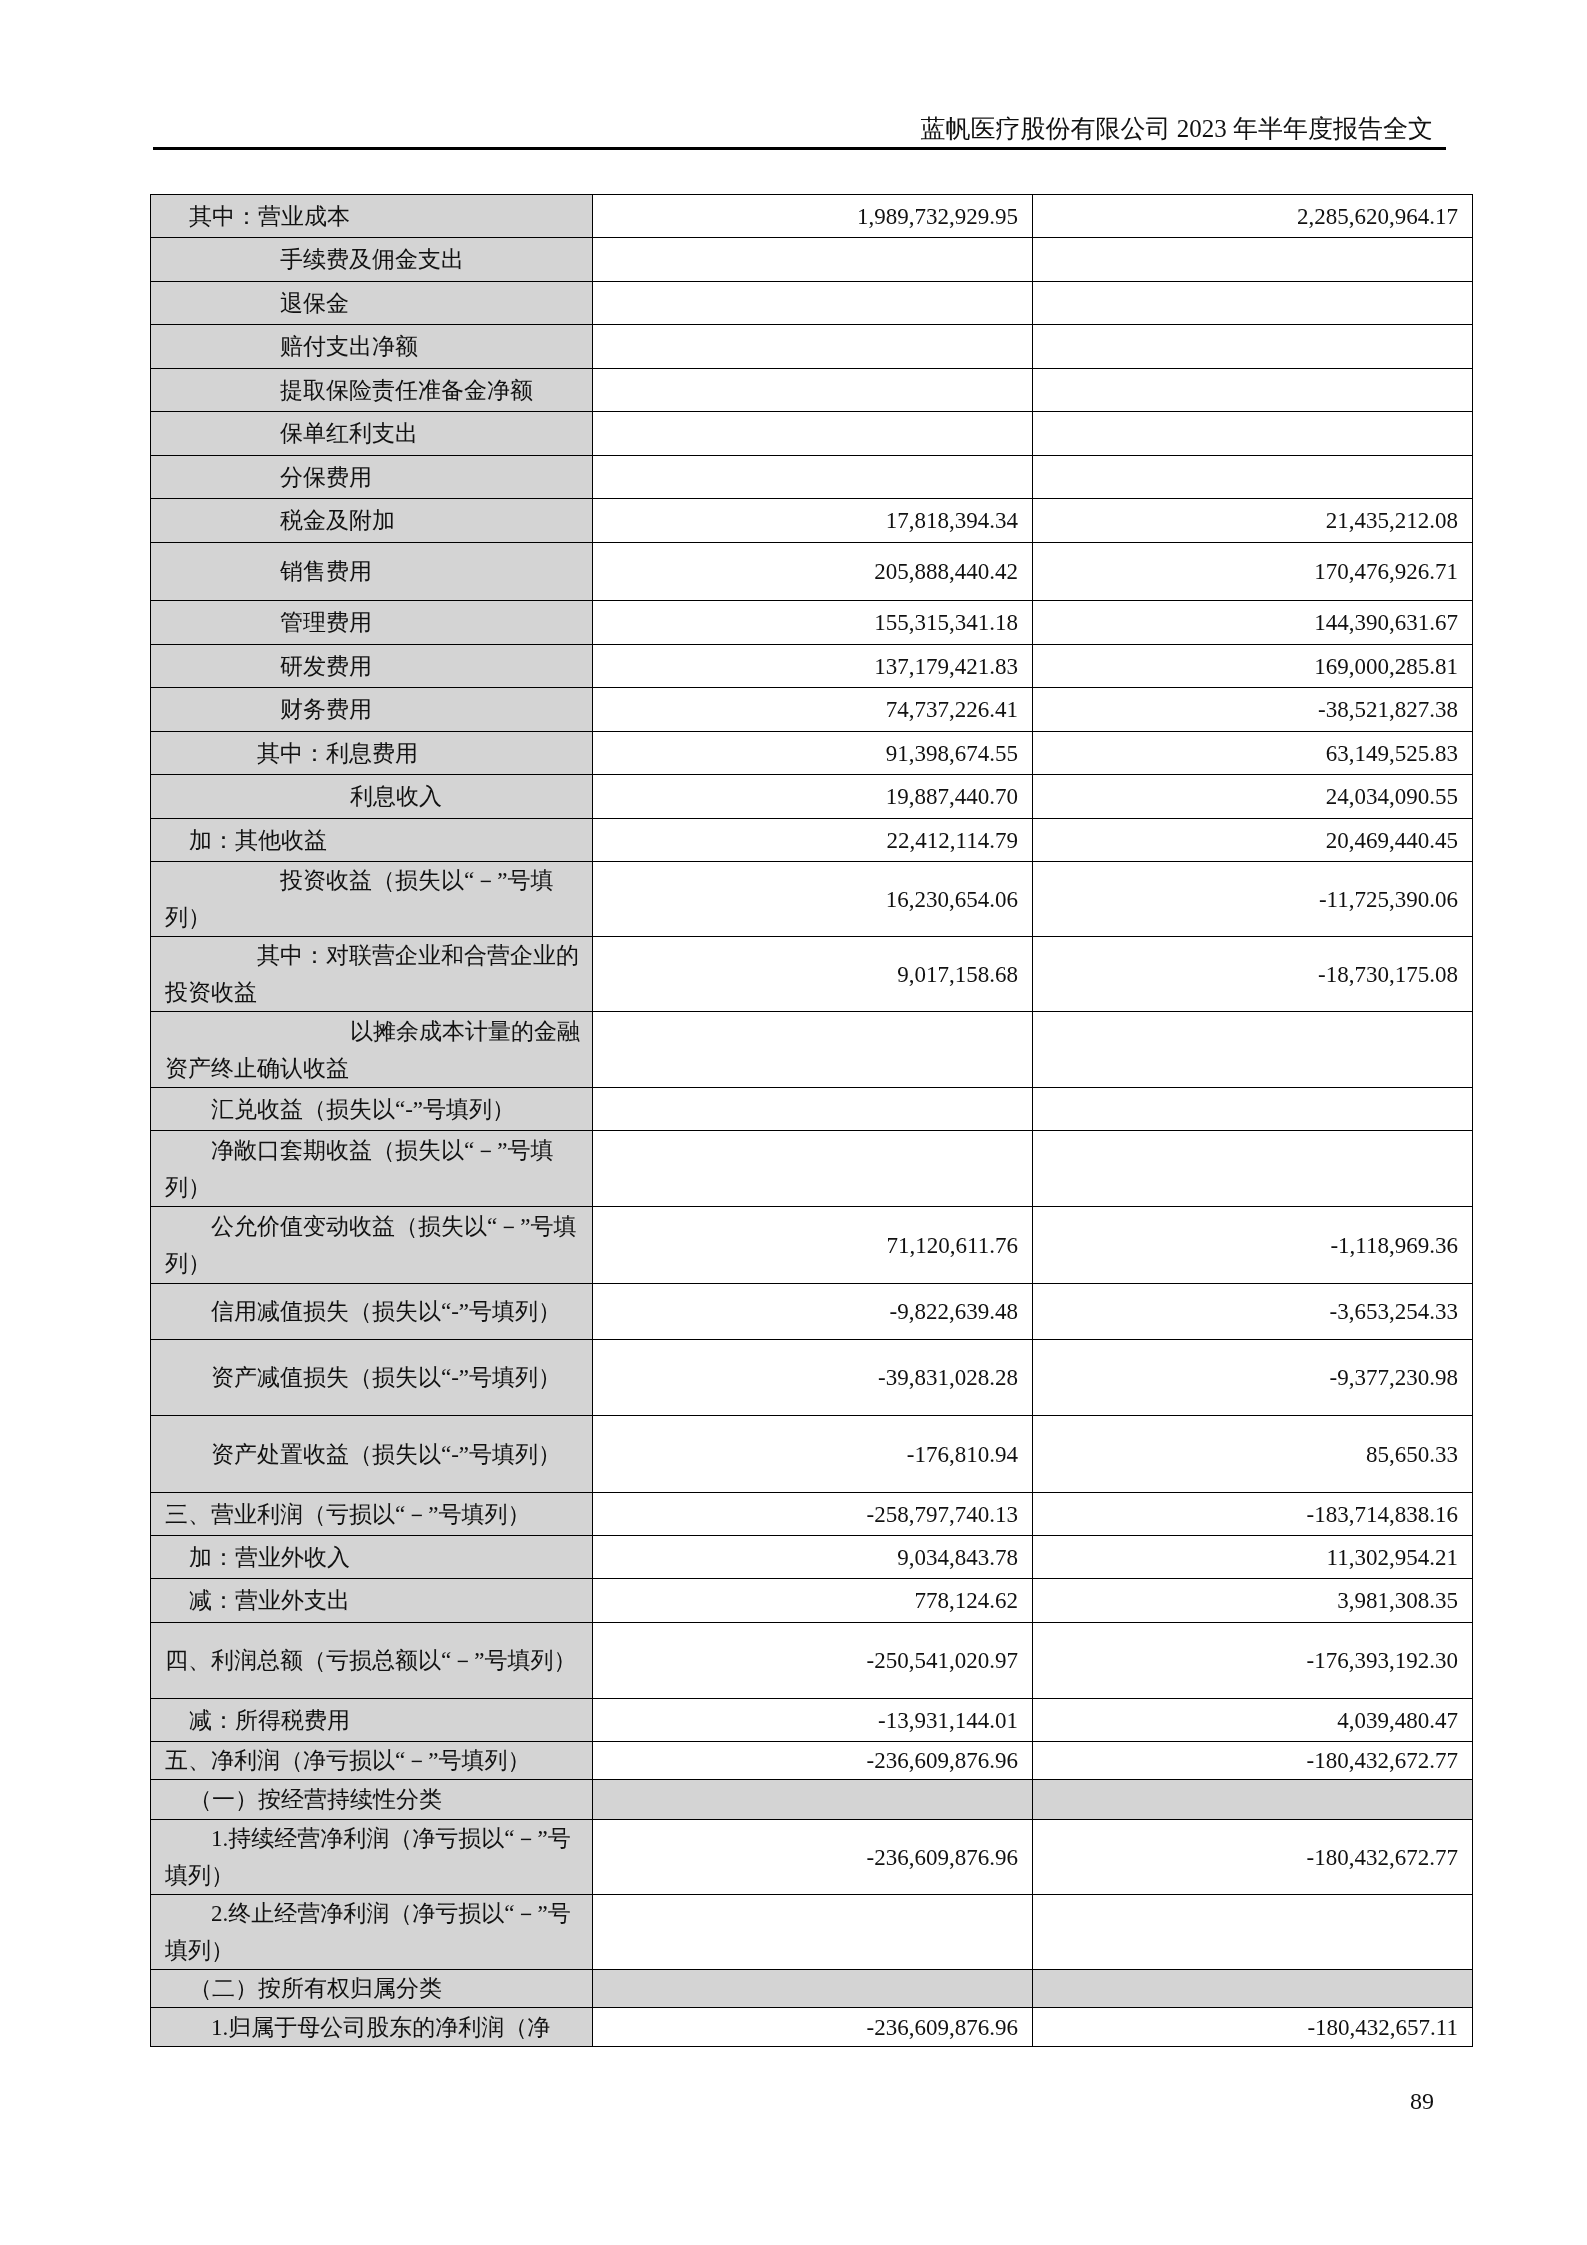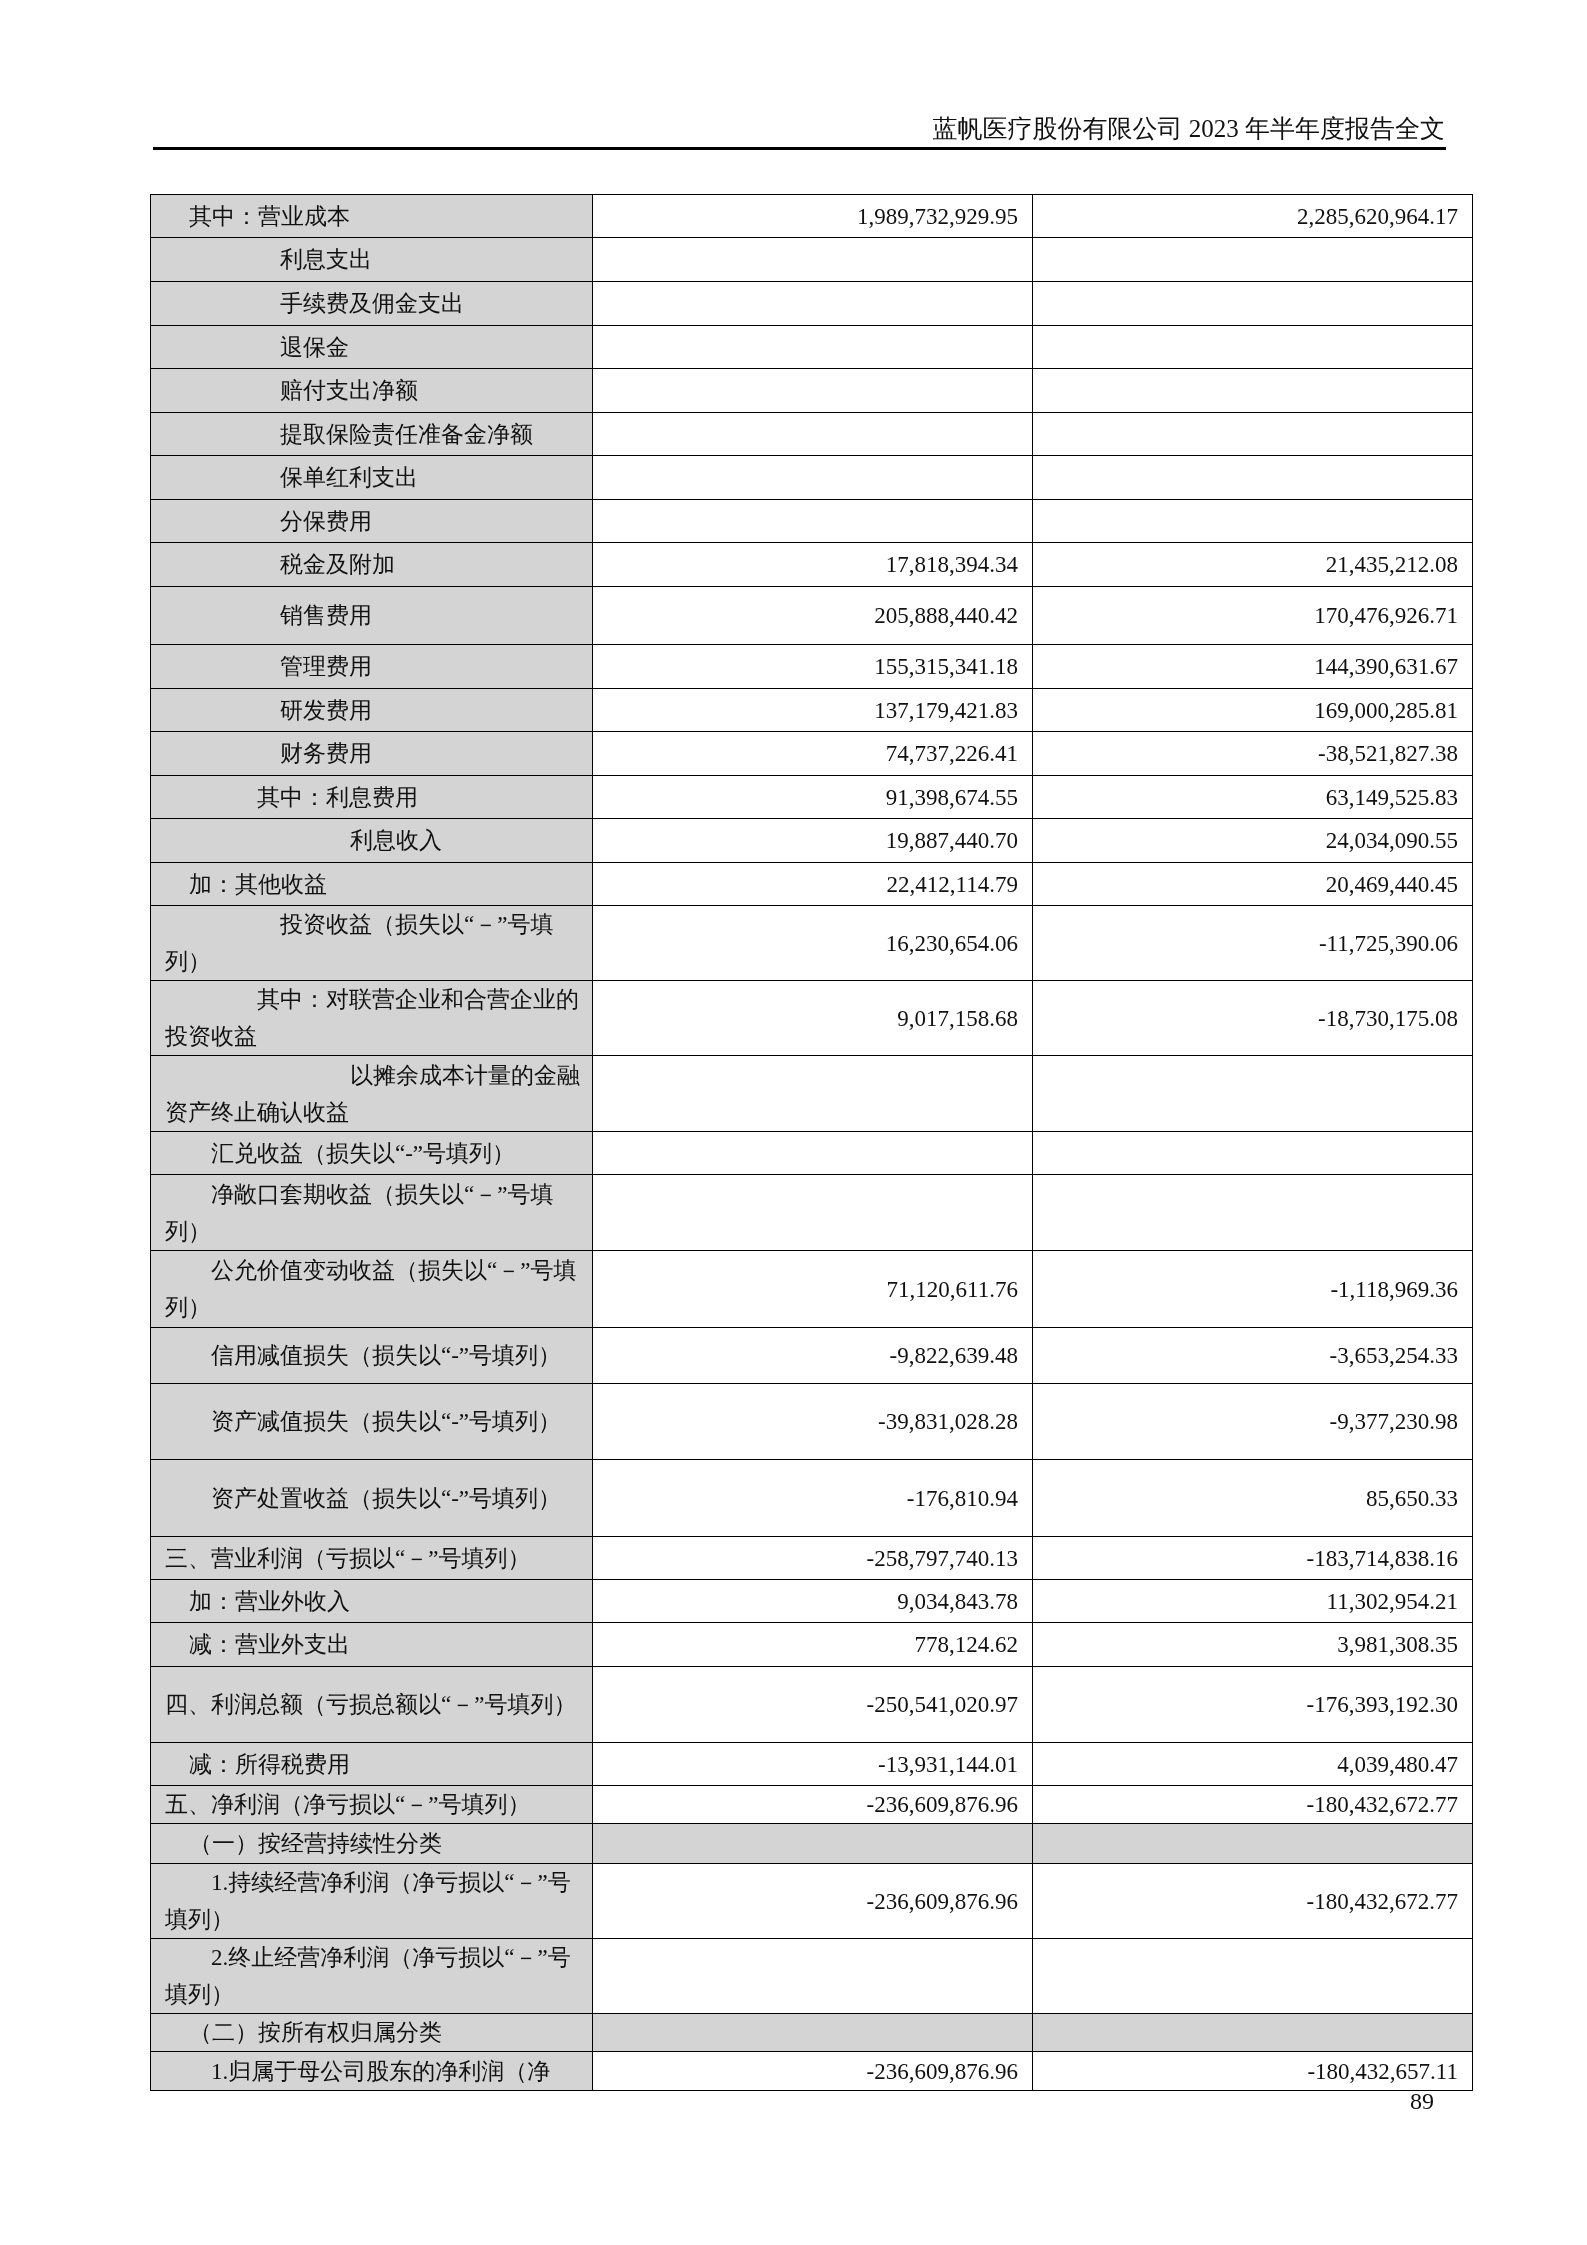--- a/index.html
+++ b/index.html
@@ -1,18 +1,18 @@
 <!DOCTYPE html>
 <html><head>
 <meta charset="utf-8">
 <style>
   html, body { margin: 0; padding: 0; background: #ffffff; }
   body { width: 1587px; height: 2245px; position: relative; overflow: hidden;
          font-family: "Liberation Serif", "DejaVu Serif", serif; color: #111; }
-  .header-title { position: absolute; right: 142px; top: 112px; font-size: 25px; letter-spacing: 0px; }
+  .header-title { position: absolute; right: 154px; top: 112px; font-size: 25px; letter-spacing: 0px; }
   .header-rule { position: absolute; left: 153px; top: 147px; width: 1293px; height: 3px; background: #000; }
   table.fin { position: absolute; left: 138px; top: 194px; border-collapse: collapse; table-layout: fixed; width: 1322px; margin-left: 12px; }
   table.fin td { border: 1.6px solid #000; font-size: 23px; padding: 0 14px; vertical-align: middle; line-height: 37px; }
   table.fin td.label { background: #d4d4d4; width: 414px; text-align: left; padding-left: 14px; padding-right: 10px; }
   table.fin td.num { text-align: right; background: #fff; }
   table.fin tr.shade td.num { background: #d4d4d4; }
   .ind0 { text-indent: 0; }
   .ind1 { text-indent: 24px; }
   .ind2 { text-indent: 46px; }
   .ind3 { text-indent: 92px; }
@@ -32,25 +32,20 @@
     <col style="width:440px">
     <col style="width:440px">
   </colgroup>
   <tbody id="fin-body">
       <tr style="height: 43px;">
         <td class="label ind1">其中：营业成本</td>
         <td class="num">1,989,732,929.95</td>
         <td class="num">2,285,620,964.17</td>
       </tr>
       <tr style="height: 44px;">
-        <td class="label ind4">利息支出</td>
-        <td class="num"></td>
-        <td class="num"></td>
-      </tr>
-      <tr style="height: 44px;">
         <td class="label ind4">手续费及佣金支出</td>
         <td class="num"></td>
         <td class="num"></td>
       </tr>
       <tr style="height: 43px;">
         <td class="label ind4">退保金</td>
         <td class="num"></td>
         <td class="num"></td>
       </tr>
       <tr style="height: 44px;">

